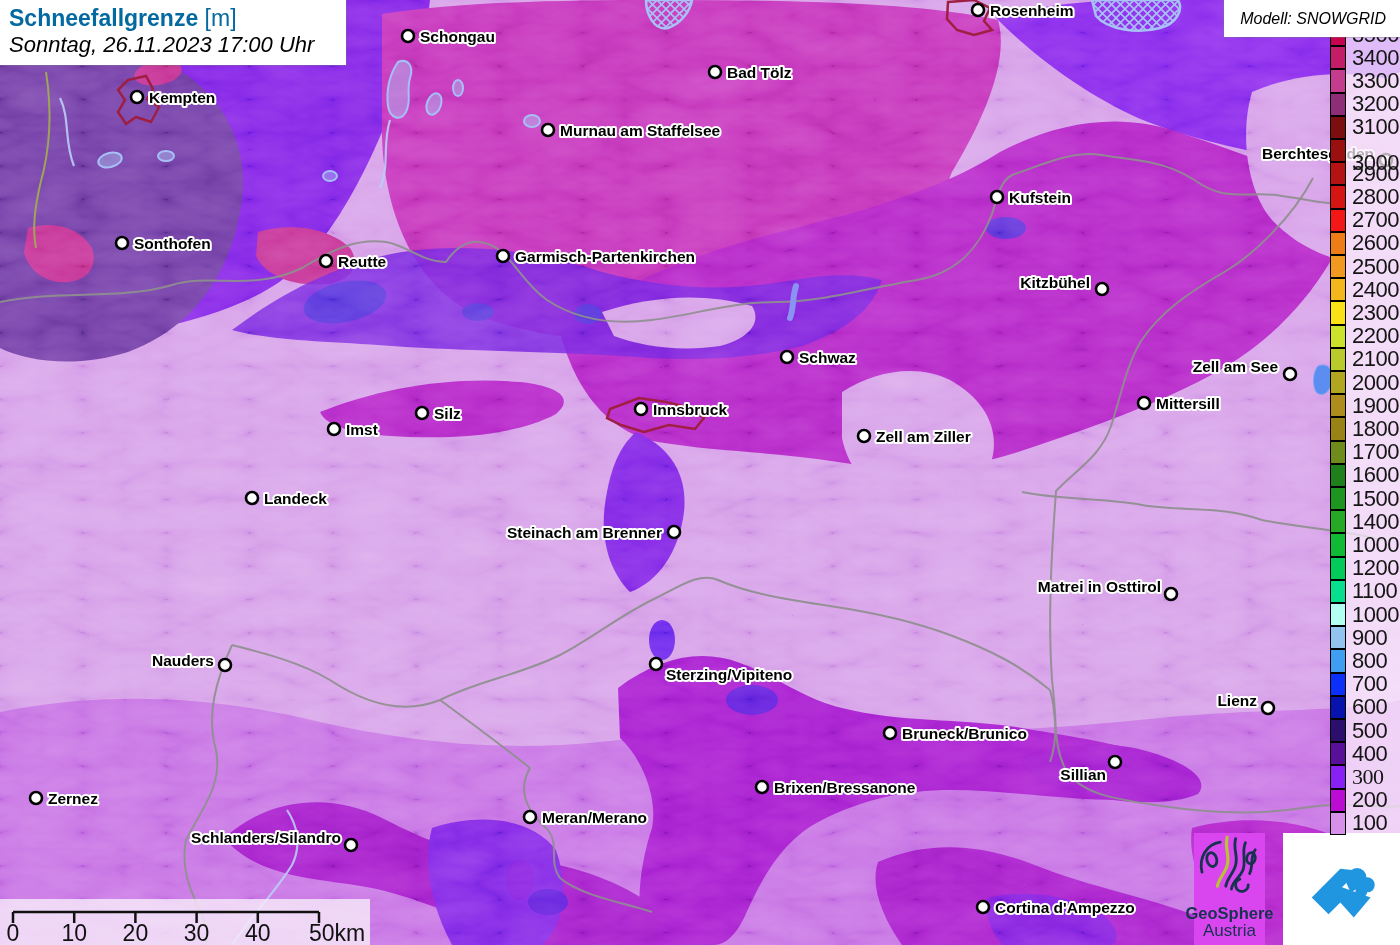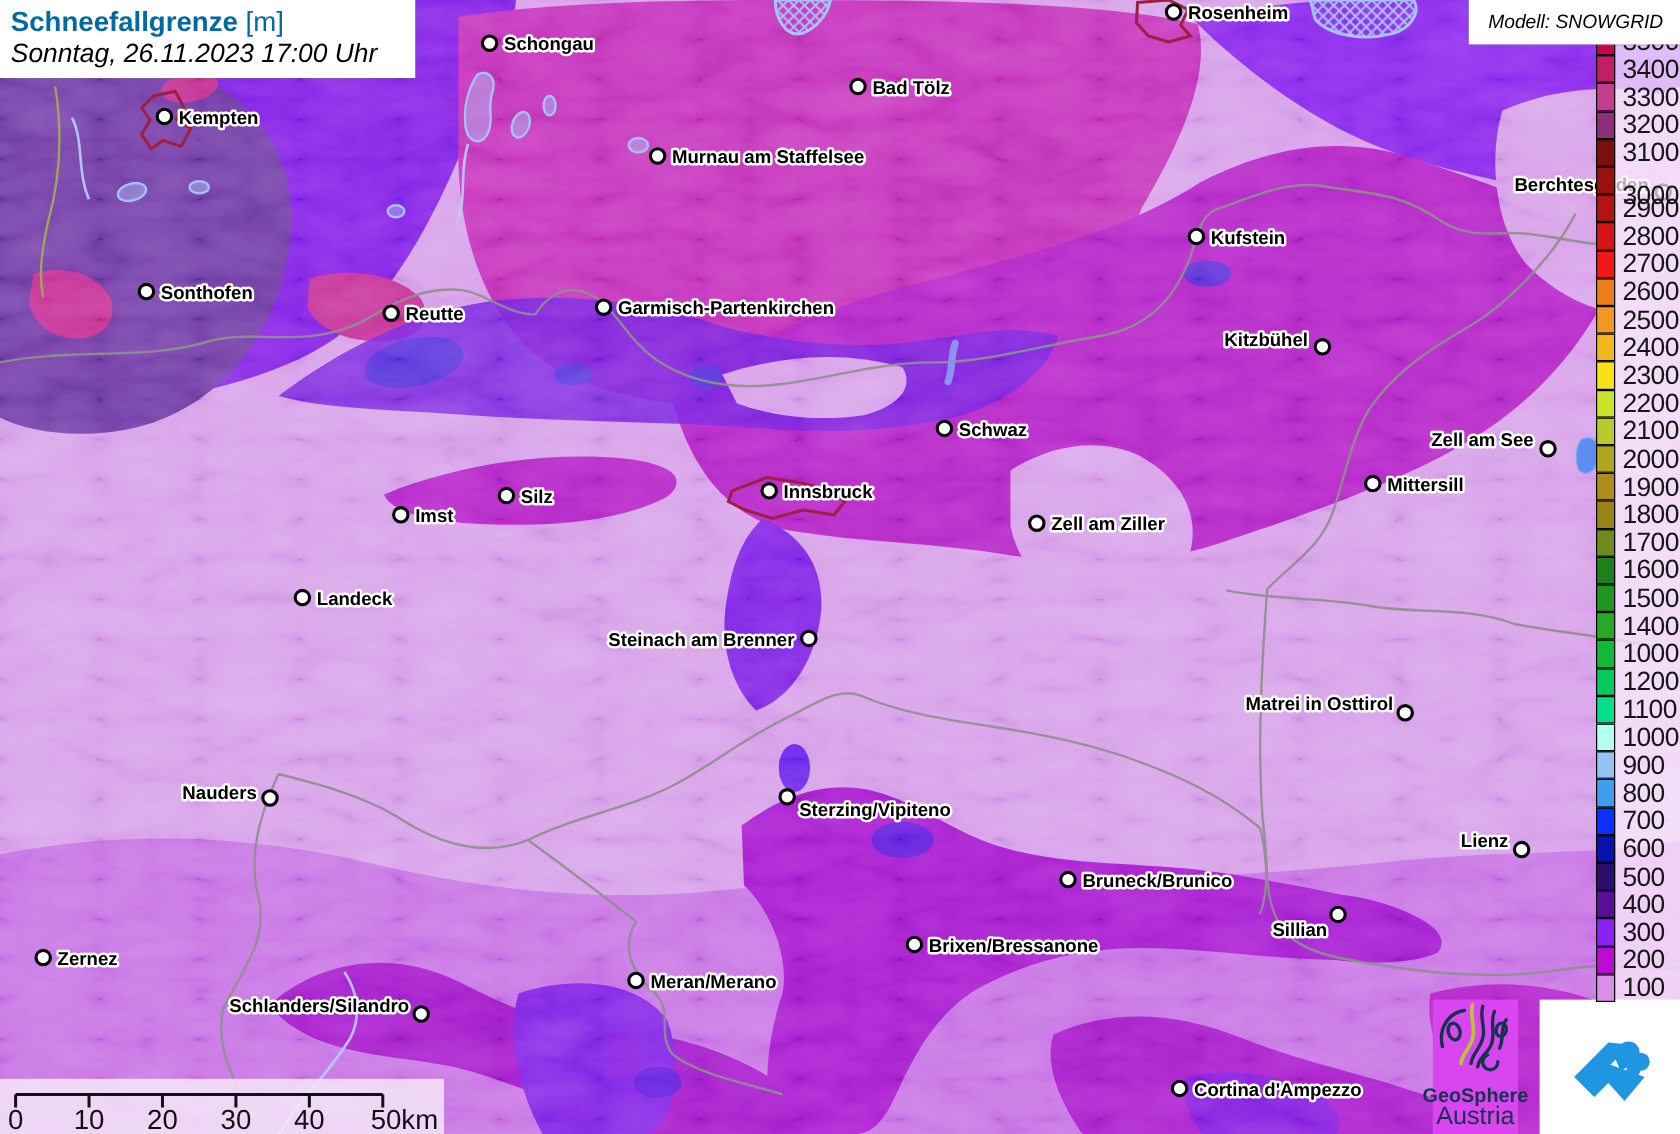--- a/index.html
+++ b/index.html
@@ -40,21 +40,21 @@
             background:rgba(247,236,250,.8);z-index:4;}
   .sb-baseline{stroke:#111;stroke-width:2.5px;}
   .sb-tick{stroke:#111;stroke-width:2.5px;}
   .sb-label{font-family:"Liberation Sans",sans-serif;font-size:23px;fill:#111;}
 
   
   .logo-geosphere{position:absolute;left:1194px;top:833px;width:71px;height:112px;
                   background:#d946ef;z-index:4;display:flex;flex-direction:column;
                   align-items:center;justify-content:flex-start;}
   .gs-name{font-size:16.5px;font-weight:bold;color:#16324f;line-height:18px;margin-top:1px;}
-  .gs-country{font-size:21px;color:#16324f;line-height:18px;}
+  .gs-country{font-size:17px;color:#16324f;line-height:18px;}
   .logo-partner{position:absolute;left:1283px;top:833px;width:117px;height:112px;
                 background:#fff;z-index:4;display:flex;align-items:center;justify-content:center;}
 </style>
 </head>
 <body>
 
 <div class="stage">
 
   <svg class="map-svg" width="1400" height="945" viewBox="0 0 1400 945">
     <defs>
@@ -338,21 +338,21 @@
       <div class="cb-label" style="top: 510.4px;">1000</div>
       <div class="cb-label" style="top: 533.6px;">1200</div>
       <div class="cb-label" style="top: 556.8px;">1100</div>
       <div class="cb-label" style="top: 580px;">1000</div>
       <div class="cb-label" style="top: 603.2px;">900</div>
       <div class="cb-label" style="top: 626.4px;">800</div>
       <div class="cb-label" style="top: 649.6px;">700</div>
       <div class="cb-label" style="top: 672.8px;">600</div>
       <div class="cb-label" style="top: 696px;">500</div>
       <div class="cb-label" style="top: 719.2px;">400</div>
-      <div class="cb-label" style="top: 742.4px;">300</div>
+      <div class="cb-label" style="top: 742.4px; font-family: Liberation Serif, serif;">300</div>
       <div class="cb-label" style="top: 765.6px;">200</div>
       <div class="cb-label" style="top: 788.8px;">100</div>
     </div>
 
   <div class="title-box">
     <div class="title-line1">
       <span class="t-bold">Schneefallgrenze</span>
       <span class="t-unit">[m]</span>
     </div>
     <div class="title-line2">Sonntag, 26.11.2023 17:00 Uhr</div>

